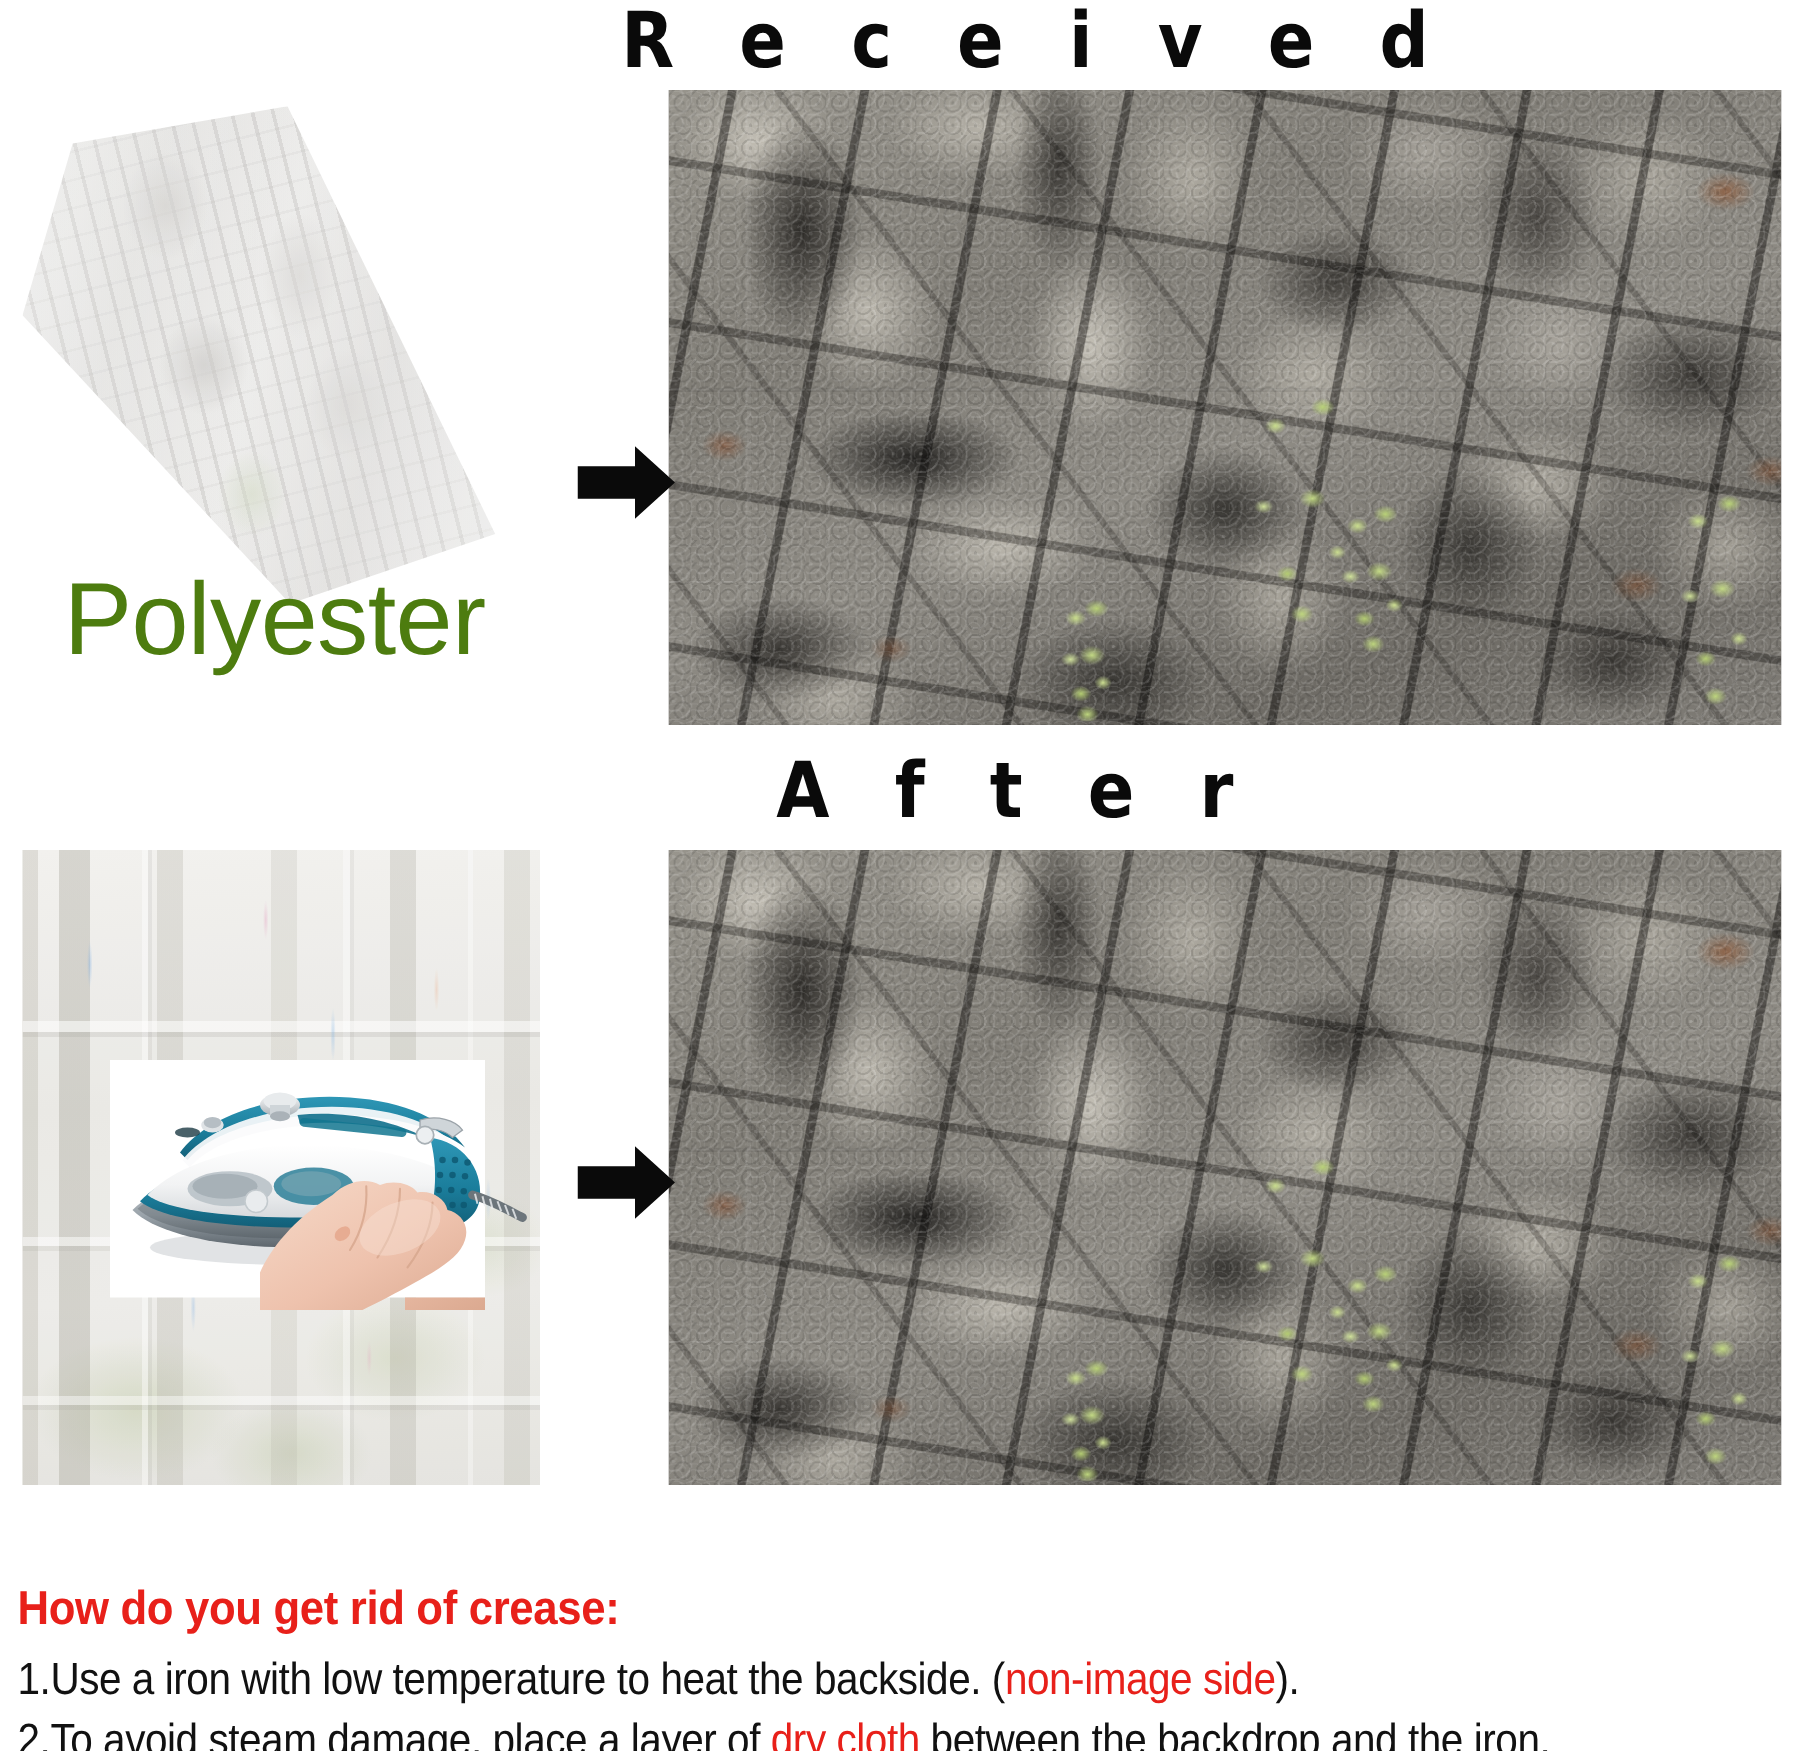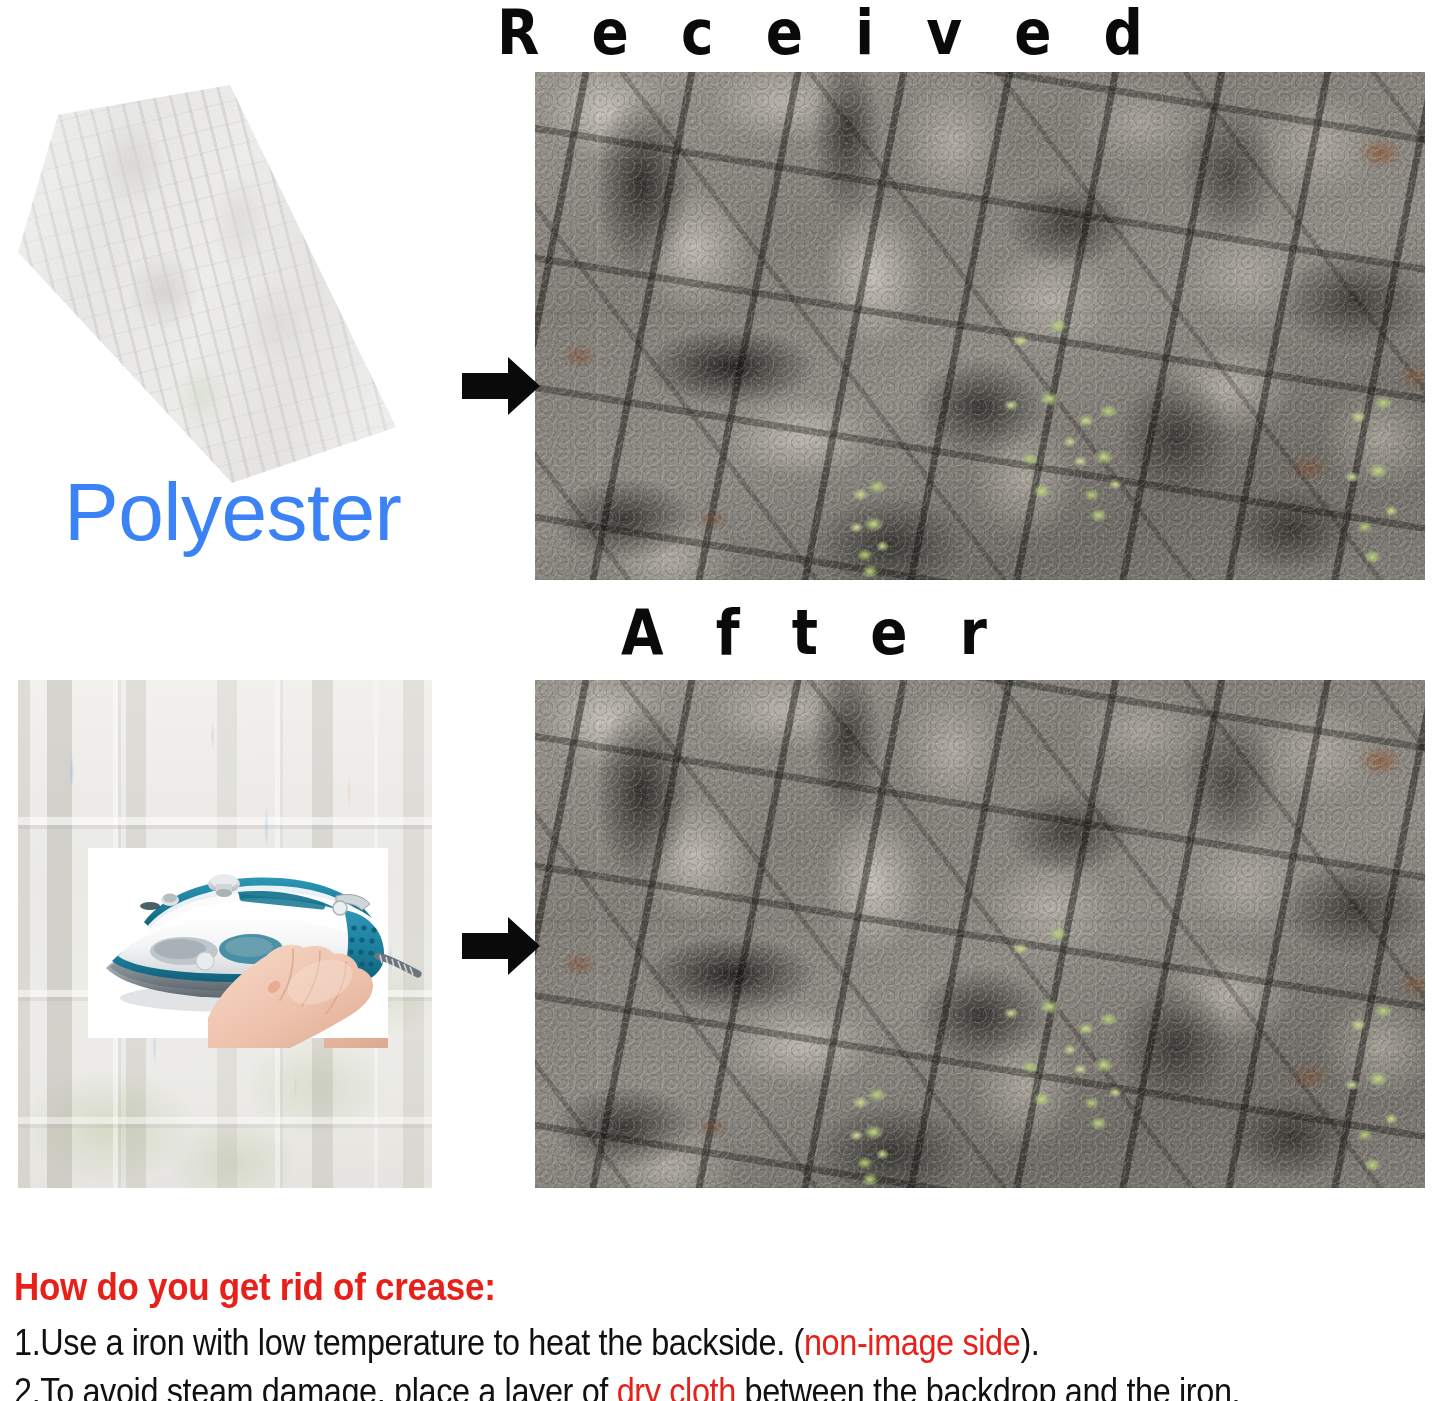--- a/index.html
+++ b/index.html
@@ -37,31 +37,30 @@
     left: 621px;
     top: 602px;
     font-size: 55px;
     transform: scaleY(1.12);
     transform-origin: left top;
   }
 
   
   #polyester-label {
     position: absolute;
-    left: 64px;
+    left: 51px;
     top: 455px;
     font-family: "Liberation Sans", sans-serif;
     font-size: 82px;
     font-weight: normal;
-    color: #3b82f6;
+    color: #4d7c0f;
     letter-spacing: -0.5px;
     line-height: 1;
     z-index: 6;
     white-space: nowrap;
-    margin-top: 16px;
   }
 
   
   .arrow-right {
     position: absolute;
     width: 78px;
     height: 62px;
     z-index: 4;
   }
   #arrow-received { left: 462px; top: 355px; }

